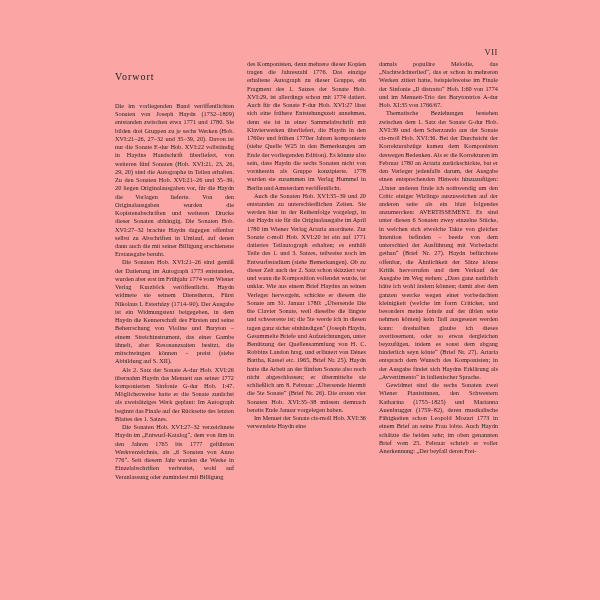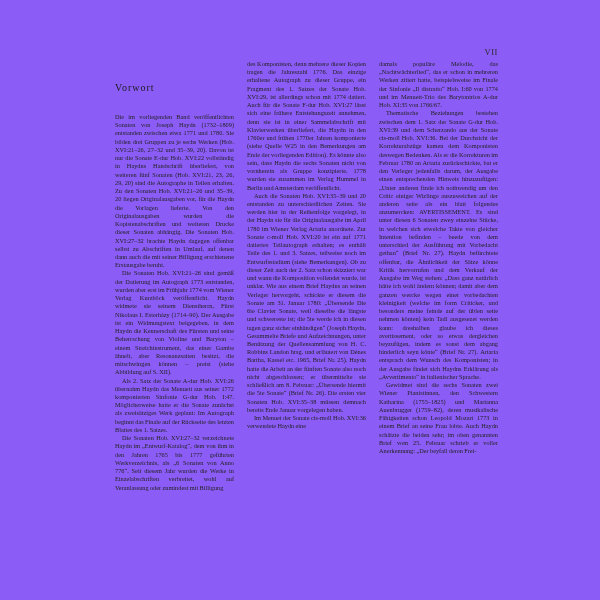--- a/index.html
+++ b/index.html
@@ -1,32 +1,32 @@
 <!DOCTYPE html>
 <html lang="de"><head>
 <meta charset="utf-8">
 <style>
   html,body{margin:0;padding:0;background:#ffffff;}
   .page{
-    position:relative;width:600px;height:600px;background:#8b5cf6;
+    position:relative;width:600px;height:600px;background:#fca5a5;
     font-family:"Liberation Serif","DejaVu Serif",serif;color:#1c1c1c;
     overflow:hidden;
   }
   .page-number{
     position:absolute;top:47px;left:115px;width:383px;
     text-align:right;font-size:8.5px;letter-spacing:0.6px;color:#2a2a2a;
   }
   .columns{
     position:absolute;top:60px;left:115px;width:383px;
     display:flex;gap:13px;align-items:flex-start;
   }
   .col{width:119px;flex:0 0 119px;}
   .heading{
     font-size:10px;letter-spacing:1px;font-weight:400;
-    margin:22px 0 20px 0;color:#1c1c1c;
+    margin:11px 0 20px 0;color:#1c1c1c;
   }
   .para{
     font-size:6.3px;line-height:1.31;text-align:justify;
     margin:0;color:#242424;hyphens:auto;-webkit-hyphens:auto;
     word-spacing:-0.2px;
   }
   .para.indent{text-indent:7px;}
 </style>
 </head>
 <body>

